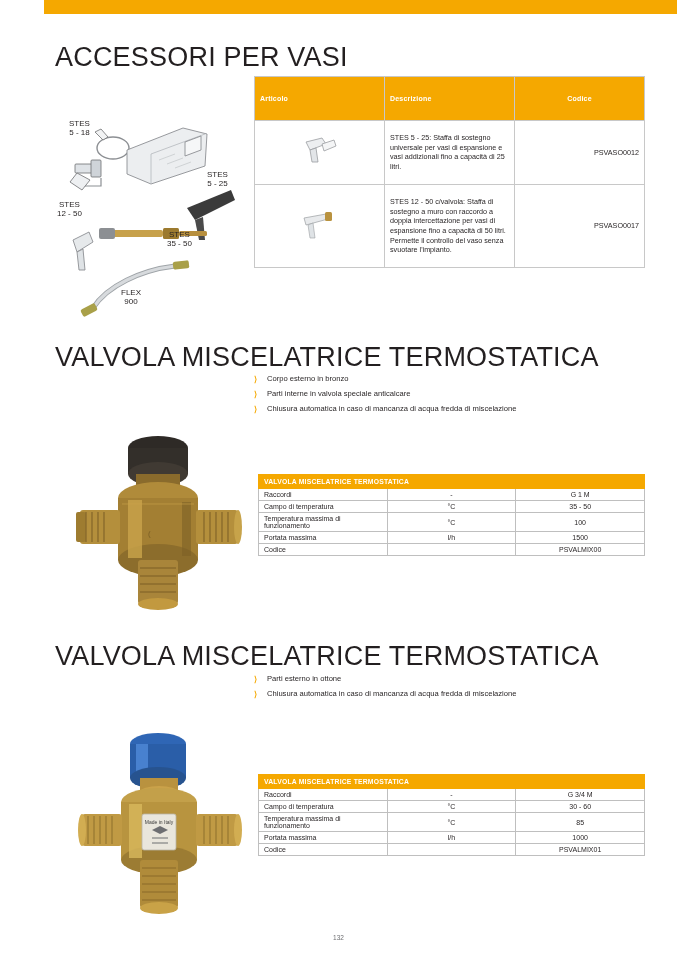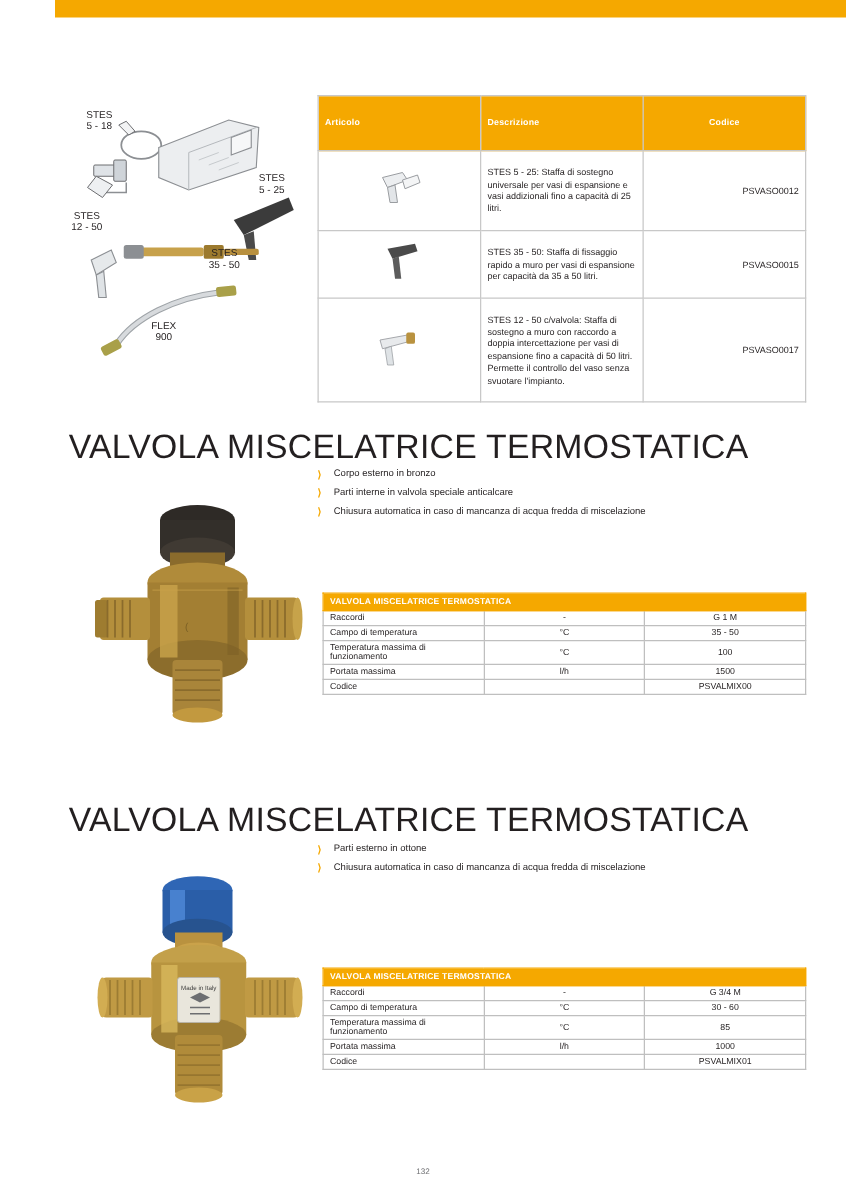--- a/index.html
+++ b/index.html
@@ -130,37 +130,38 @@
     position: absolute;
     left: 0;
     width: 677px;
     top: 934px;
     text-align: center;
     font-size: 6.5px;
     color: #6d6e71;
   }
 
   
-  .illus { position: absolute; }
+  .illus { position: absolute; margin-top: 32px; }
   .lbl-txt {
     position: absolute;
     font-size: 8px;
     color: #231f20;
     text-align: center;
     line-height: 1.15;
     white-space: pre-line;
   }
 </style>
 </head>
 <body>
 
 <div class="page">
 
   <div class="top-bar"></div>
 
+  <div class="section-title" style="left:55px; top:42px;">ACCESSORI PER VASI</div>
 
   <div class="illus" style="left:55px; top:88px; width:195px; height:225px;">
     <svg width="195" height="225" viewBox="0 0 195 225">
 
       <g stroke="#6d6e71" fill="#e8eaec" stroke-width="0.8">
         <ellipse cx="58" cy="28" rx="16" ry="11" fill="none" stroke="#8c8f93" stroke-width="1.4"></ellipse>
         <path d="M48 20 L40 12 L46 9 L53 17 Z" fill="#f2f3f4"></path>
         <rect x="20" y="44" width="20" height="9" rx="1" fill="#dfe3e7"></rect>
         <rect x="36" y="40" width="10" height="17" rx="1" fill="#cfd4d9"></rect>
         <path d="M25 56 L25 66 L46 66 L46 58" fill="none" stroke="#8c8f93" stroke-width="1.2"></path>
@@ -227,30 +228,20 @@
           <svg class="mini-sketch" viewBox="0 0 56 34">
             <g stroke="#9a9da1" fill="#eceef0" stroke-width="0.8">
               <path d="M14 8 L30 4 L34 10 L18 16 Z"></path>
               <path d="M18 16 L20 28 L26 28 L24 14 Z" fill="#e2e5e8"></path>
               <path d="M30 10 L42 6 L44 12 L32 17 Z" fill="#f4f5f6"></path>
             </g>
           </svg>
         </td>
         <td>STES 5 - 25: Staffa di sostegno universale per vasi di espansione e vasi addizionali fino a capacità di 25 litri.</td>
         <td class="code-cell">PSVASO0012</td>
-      </tr>
-      <tr>
-        <td class="img-cell">
-          <svg class="mini-sketch" viewBox="0 0 56 34">
-            <path d="M18 6 L40 2 L42 8 L22 14 Z" fill="#4a4a4a"></path>
-            <path d="M22 14 L24 30 L29 30 L27 12 Z" fill="#5c5c5c"></path>
-          </svg>
-        </td>
-        <td>STES 35 - 50: Staffa di fissaggio rapido a muro per vasi di espansione per capacità da 35 a 50 litri.</td>
-        <td class="code-cell">PSVASO0015</td>
       </tr>
       <tr>
         <td class="img-cell">
           <svg class="mini-sketch" viewBox="0 0 56 34">
             <path d="M12 10 L34 6 L36 11 L14 17 Z" fill="#e8eaec" stroke="#9a9da1" stroke-width="0.7"></path>
             <rect x="33" y="4" width="7" height="9" rx="1.5" fill="#b9923f"></rect>
             <path d="M16 17 L18 30 L23 30 L21 15 Z" fill="#dfe3e6" stroke="#9a9da1" stroke-width="0.6"></path>
           </svg>
         </td>
         <td>STES 12 - 50 c/valvola: Staffa di sostegno a muro con raccordo a doppia intercettazione per vasi di espansione fino a capacità di 50 litri. Permette il controllo del vaso senza svuotare l'impianto.</td>

